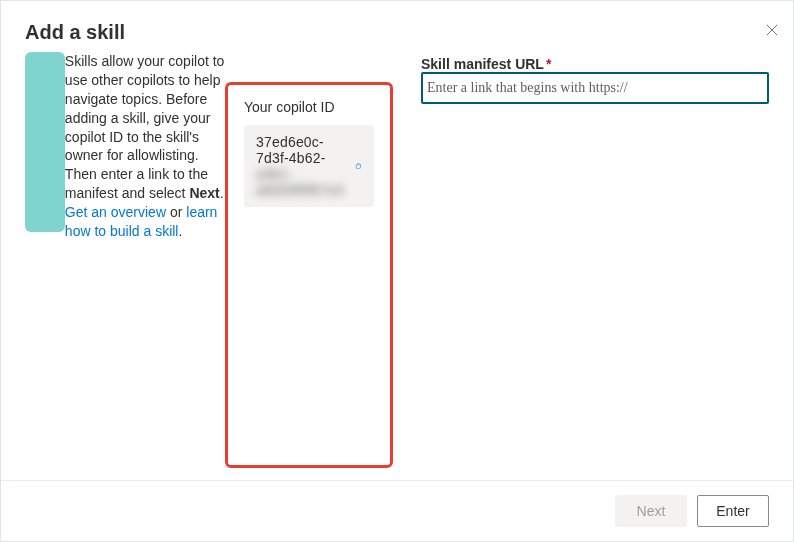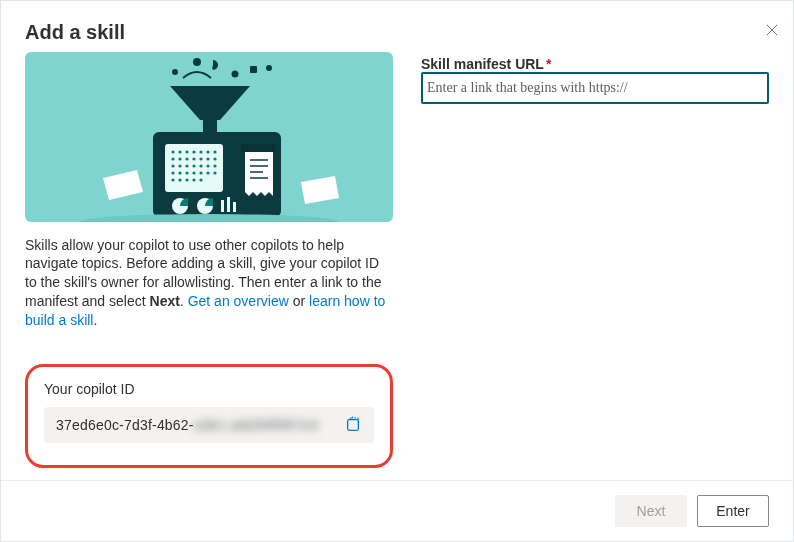--- a/index.html
+++ b/index.html
@@ -45,21 +45,21 @@
     .dialog-body {
       flex: 1;
       display: flex;
       padding: 0 24px 12px 24px;
       gap: 28px;
       overflow: hidden;
     }
     .left-col {
       width: 368px;
       display: flex;
-      flex-direction: column;
+      flex-direction: row;
     }
     .illustration {
       width: 368px;
       height: 180px;
       border-radius: 6px;
       overflow: hidden;
       margin-bottom: 14px;
     }
     .illustration svg {
       display: block;
@@ -70,21 +70,21 @@
       color: #323130;
       margin-bottom: 4px;
     }
     .intro-text a {
       color: #0078d4;
       text-decoration: none;
     }
     .highlight-box {
       margin-top: 30px;
       border: 3px solid #e83e2e;
-      border-radius: 18px;
+      border-radius: 6px;
       padding: 14px 16px 22px 16px;
     }
     .copilot-label {
       font-size: 14px;
       font-weight: 400;
       color: #323130;
       margin-bottom: 10px;
     }
     .copilot-id-row {
       background: #f3f2f1;

